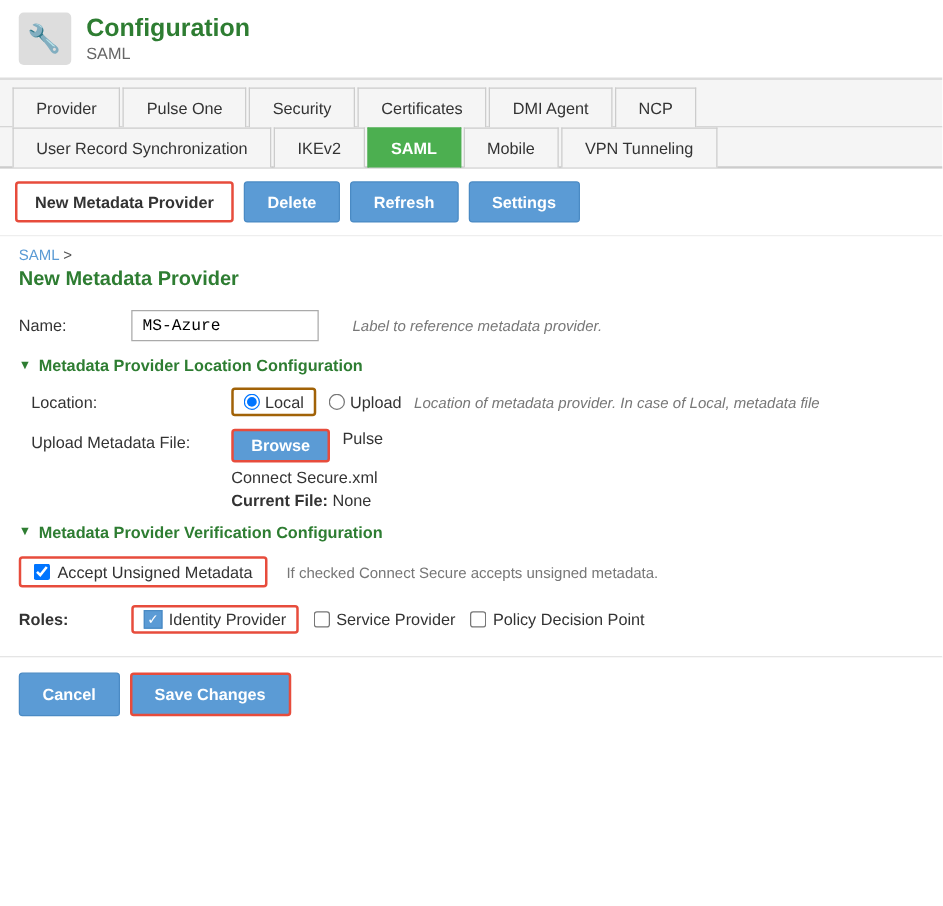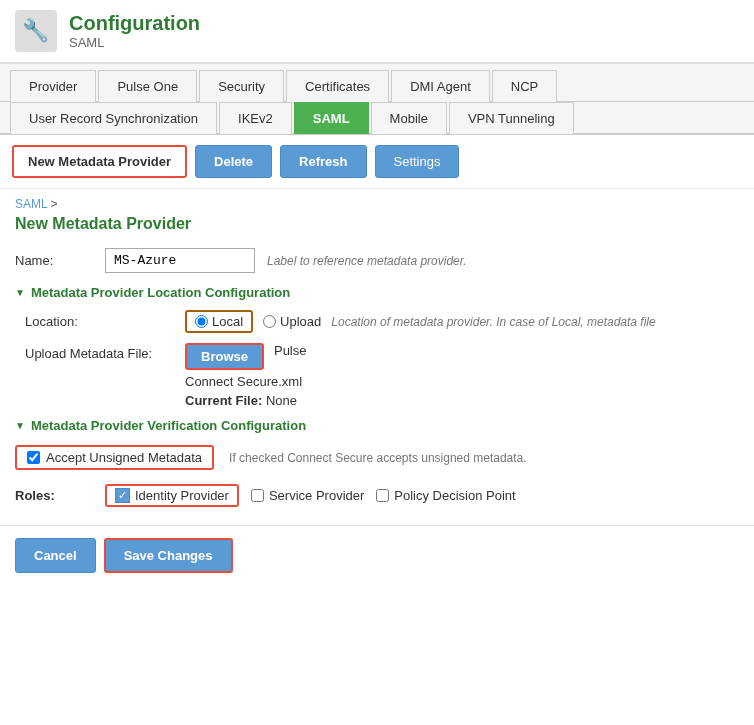--- a/index.html
+++ b/index.html
@@ -43,36 +43,36 @@
   <div class="nav-tab">IKEv2</div>
   <div class="nav-tab active">SAML</div>
   <div class="nav-tab">Mobile</div>
   <div class="nav-tab">VPN Tunneling</div>
 </div>
 
 <div style="display:flex; gap:8px; padding:10px 12px; border-bottom:1px solid #eee; background:#fff;">
   <button style="background:#fff; color:#333; border:2px solid #e74c3c; border-radius:3px; padding:7px 14px; font-size:13px; font-weight:bold; cursor:pointer;">New Metadata Provider</button>
   <button style="background:#5b9bd5; color:#fff; border:1px solid #4a8ac4; border-radius:3px; padding:7px 18px; font-size:13px; font-weight:bold; cursor:pointer;">Delete</button>
   <button style="background:#5b9bd5; color:#fff; border:1px solid #4a8ac4; border-radius:3px; padding:7px 18px; font-size:13px; font-weight:bold; cursor:pointer;">Refresh</button>
-  <button style="background:#5b9bd5; color:#fff; border:1px solid #4a8ac4; border-radius:3px; padding:7px 18px; font-size:13px; font-weight:normal; cursor:pointer;">Settings</button>
+  <button style="background:#5b9bd5; color:#fff; border:1px solid #4a8ac4; border-radius:3px; padding:7px 18px; font-size:13px; font-weight:bold; cursor:pointer;">Settings</button>
 </div>
 
 <div style="padding:8px 15px 2px; font-size:12px;">
   <a style="color:#5b9bd5; text-decoration:none;">SAML</a>
   <span style="color:#555;"> &gt; </span>
 </div>
 
 <div style="padding:2px 15px 10px; font-size:16px; font-weight:bold; color:#2e7d32;">New Metadata Provider</div>
 
 <div style="padding:5px 15px 10px;">
 
   <div style="display:flex; align-items:center; margin-bottom:12px;">
     <label style="width:90px; font-size:13px; color:#333;">Name:</label>
     <input type="text" style="border: 1px solid rgb(170, 170, 170); padding: 4px 8px; font-size: 13px; width: 150px; outline: none; font-family: Liberation Mono, monospace;" value="MS-Azure">
-    <span style="margin-left:12px; color:#777; font-size:12px; font-style:italic;">Label to reference metadata provider.</span>
+    <span style="margin-left:27px; color:#777; font-size:12px; font-style:italic;">Label to reference metadata provider.</span>
   </div>
 
   <div style="color:#2e7d32; font-size:13px; font-weight:bold; cursor:pointer; display:flex; align-items:center; gap:6px; margin-bottom:10px;">
     <span style="font-size:10px; color:#2e7d32;">▼</span>
     <span>Metadata Provider Location Configuration</span>
   </div>
 
   <div style="padding-left:10px;">
 
     <div style="display:flex; align-items:center; margin-bottom:10px;">

